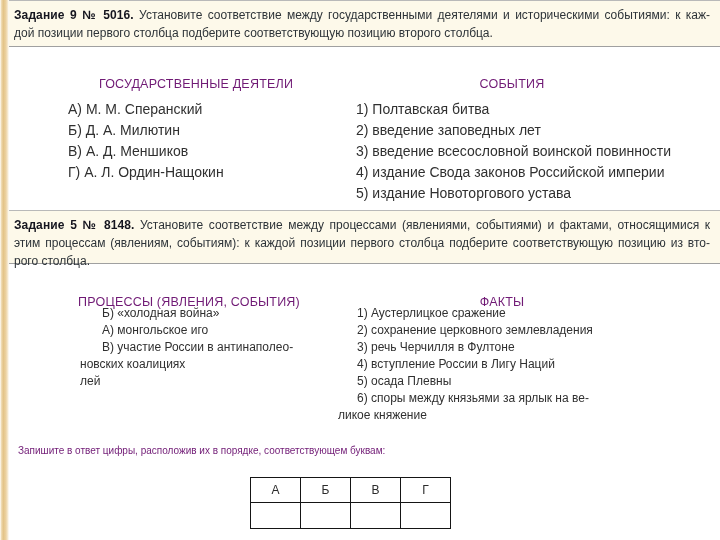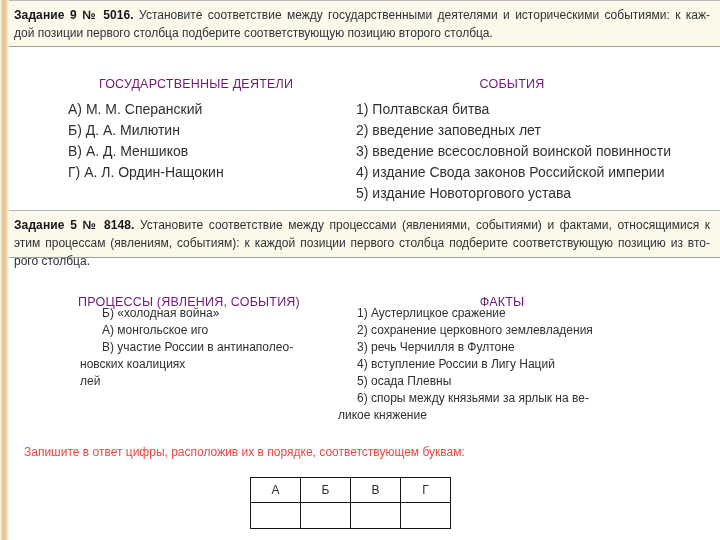--- a/index.html
+++ b/index.html
@@ -15,35 +15,35 @@
     background:linear-gradient(90deg,#ffffff 0%,#f0ddb8 14%,#e3c386 36%,#ecd2a2 66%,#f7ecd6 88%,#ffffff 100%);
   }
   
   .task-band{
     position:absolute;left:0;right:0;background:#fdf9ea;
     border-top:1px solid #b9b9b9;border-bottom:1px solid #a0a0a0;
     padding:5px 10px 0 14px;box-sizing:border-box;
     font-size:12px;line-height:18px;color:#2d3338;
   }
   .band-1{top:0;height:47px;}
-  .band-2{top:210px;height:48px;}
+  .band-2{top:210px;height:54px;}
   .stretch{text-align:justify;text-align-last:justify;}
   .task-label{font-weight:700;color:#15151f;letter-spacing:.1px;}
   
   .col-header{
     position:absolute;text-align:center;font-size:12.5px;color:#701a75;
     letter-spacing:.2px;white-space:nowrap;margin-top:8px;
   }
   .t1-items{position:absolute;font-size:14px;line-height:21px;color:#303030;white-space:nowrap;}
   .t2-lines{position:absolute;font-size:12px;line-height:17px;color:#303030;white-space:nowrap;}
   .t2-lines .first{padding-left:22px;}
   .t2-lines.right .first{padding-left:19px;}
   
   .answer-instruction{
-    position:absolute;top:445px;left:24px;font-size:12px;color:#ef4444;white-space:nowrap;
+    position:absolute;top:445px;left:18px;font-size:10px;color:#701a75;white-space:nowrap;
   }
   table.answer{
     position:absolute;top:477px;left:250px;border-collapse:collapse;
   }
   table.answer td{
     width:49px;height:24px;border:1.7px solid #151515;
     text-align:center;vertical-align:middle;
     font-size:12px;color:#2b2b2b;padding:0;
   }
   table.answer tr.vals td{height:25px;}

